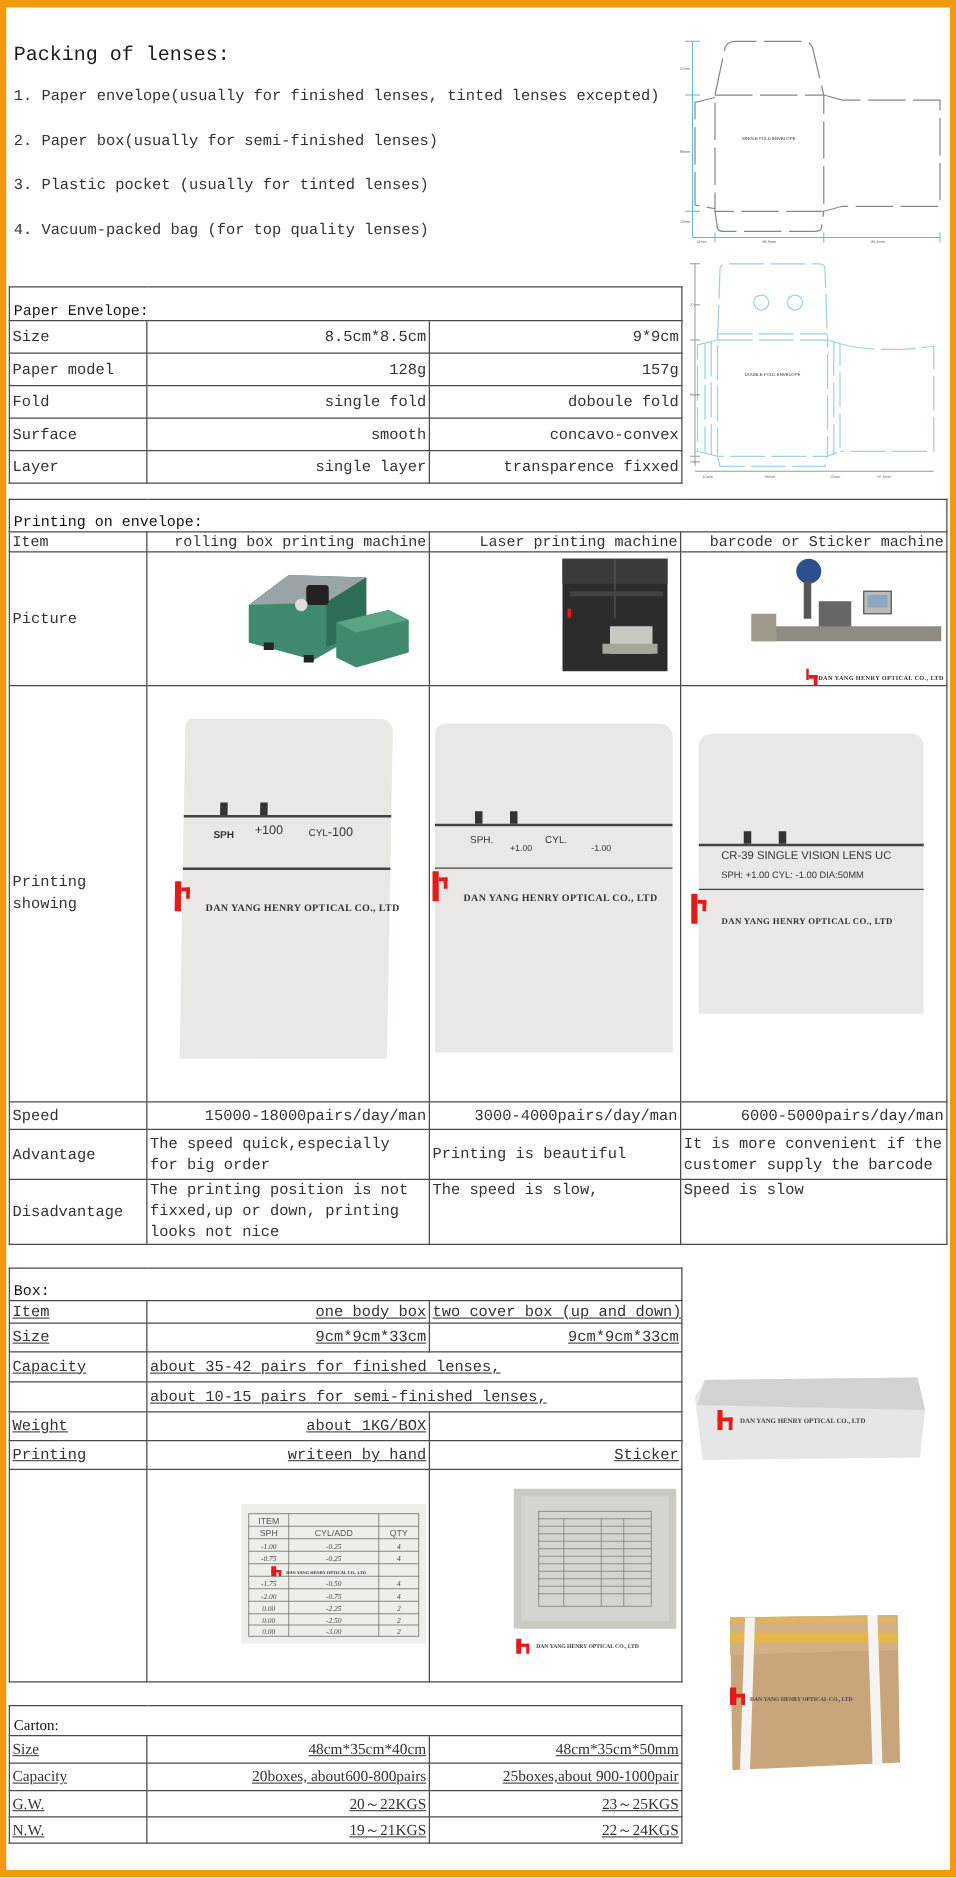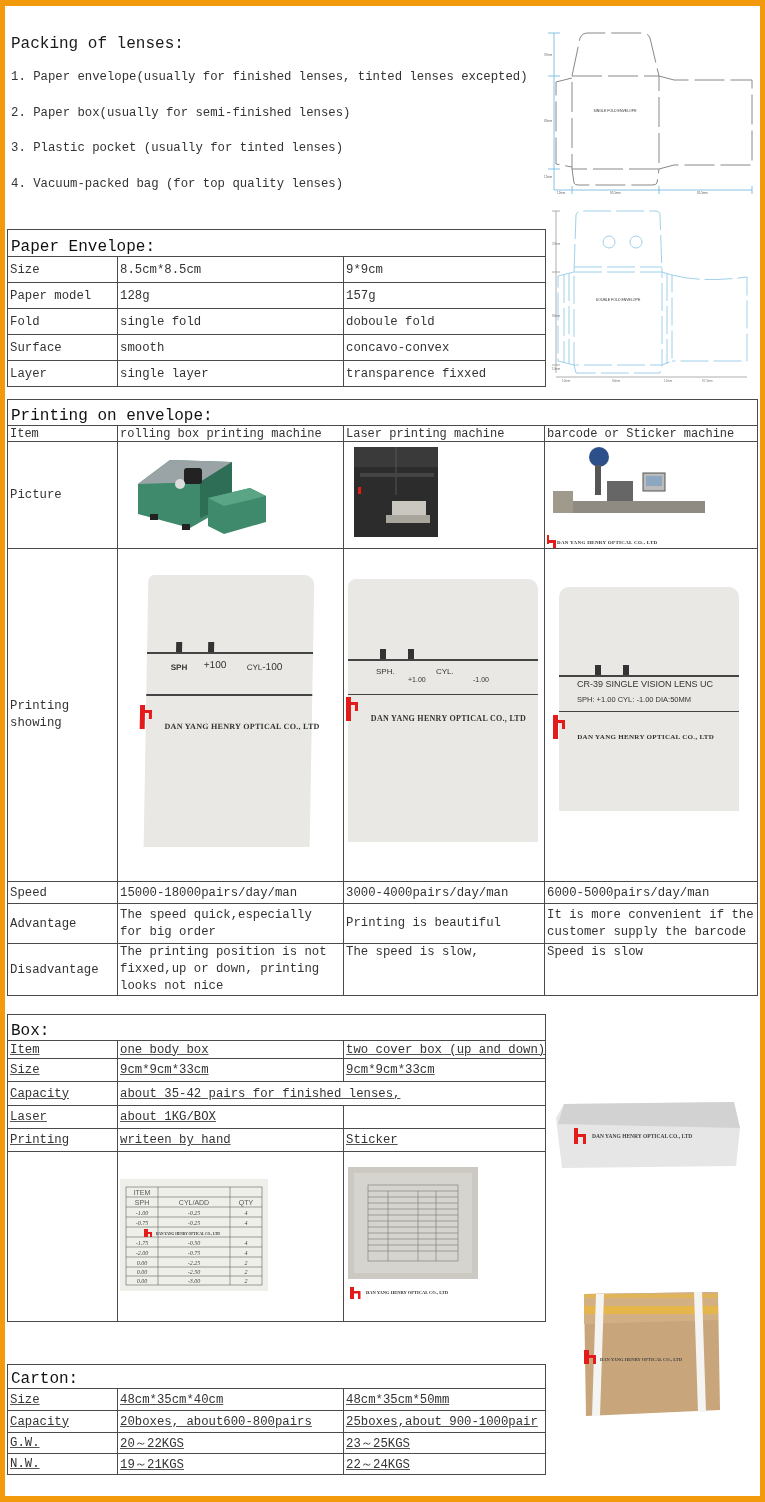--- a/index.html
+++ b/index.html
@@ -23,23 +23,23 @@
   
   table.spec {
     position: absolute; border-collapse: collapse; table-layout: fixed;
     font-family: "Liberation Mono", "DejaVu Sans Mono", monospace;
     font-size: 12.3px; color: #333;
   }
   table.spec td {
     border: 1.5px solid #4a4a4a; padding: 0 2px; overflow: hidden; white-space: nowrap;
     vertical-align: middle;
   }
-  table.spec td.c { text-align: left; }
+  table.spec td.c { text-align: right; }
   table.spec td.head {
-    font-size: 16px; color: #111; padding-left: 3px; vertical-align: bottom; margin-left: 22px;
+    font-size: 12px; color: #111; padding-left: 3px; vertical-align: bottom; margin-left: 22px;
   }
   table.spec td.wrap { white-space: normal; line-height: 17px; vertical-align: top; }
   table.spec td.wrapm { white-space: normal; line-height: 17px; }
   table.spec.ul td { text-decoration: underline; text-decoration-color: #555; }
   table.spec.ul td.head { text-decoration: none; }
 
   
   .diag { position: absolute; background: #fff; }
   .logo-h {
     display: inline-block; width: 10px; height: 14px; position: relative;
@@ -317,22 +317,26 @@
       </tr>
   <tr style="height:23px">
         <td>Size</td>
         <td class="c">9cm*9cm*33cm</td>
         <td class="c">9cm*9cm*33cm</td>
       </tr>
   <tr style="height:24px">
         <td>Capacity</td>
         <td colspan="2">about 35-42 pairs for finished lenses,</td>
       </tr>
+  <tr style="height:24px">
+        <td></td>
+        <td colspan="2">about 10-15 pairs for semi-finished lenses,</td>
+      </tr>
   <tr style="height:23px">
-        <td>Laser</td>
+        <td>Weight</td>
         <td class="c">about 1KG/BOX</td>
         <td class="c"></td>
       </tr>
   <tr style="height:23px">
         <td>Printing</td>
         <td class="c">writeen by hand</td>
         <td class="c">Sticker</td>
       </tr>
   <tr style="height:170px">
     <td></td>
@@ -423,21 +427,21 @@
   <svg width="190" height="72" viewBox="0 0 190 72">
     <polygon points="10,6 180,4 186,30 182,68 8,70 2,20" fill="#e6e6e6"></polygon>
     <polygon points="10,6 180,4 186,30 4,26" fill="#d2d2d2"></polygon>
     <rect x="20" y="30" width="4" height="16" fill="#e31b1b"></rect>
       <rect x="20" y="36" width="12" height="3" fill="#e31b1b"></rect>
       <rect x="29" y="36" width="3" height="10" fill="#e31b1b"></rect>
     <text x="38" y="40" font-size="5.5" font-weight="bold" fill="#444" font-family="Liberation Serif, serif">DAN YANG HENRY OPTICAL CO., LTD</text>
   </svg>
 </div>
 
-<table class="spec ul" style="left:7px; top:1364px; width:538px;">
+<table class="spec ul" style="left:7px; top:1364px; width:538px;font-family:Liberation Serif, serif;">
   <colgroup>
       <col style="width:110px">
       <col style="width:226px">
       <col style="width:202px">
     </colgroup>
   <tbody>
       <tr style="height:24px">
         <td class="head" colspan="3">Carton:</td>
       </tr>
   <tr style="height:22px">

